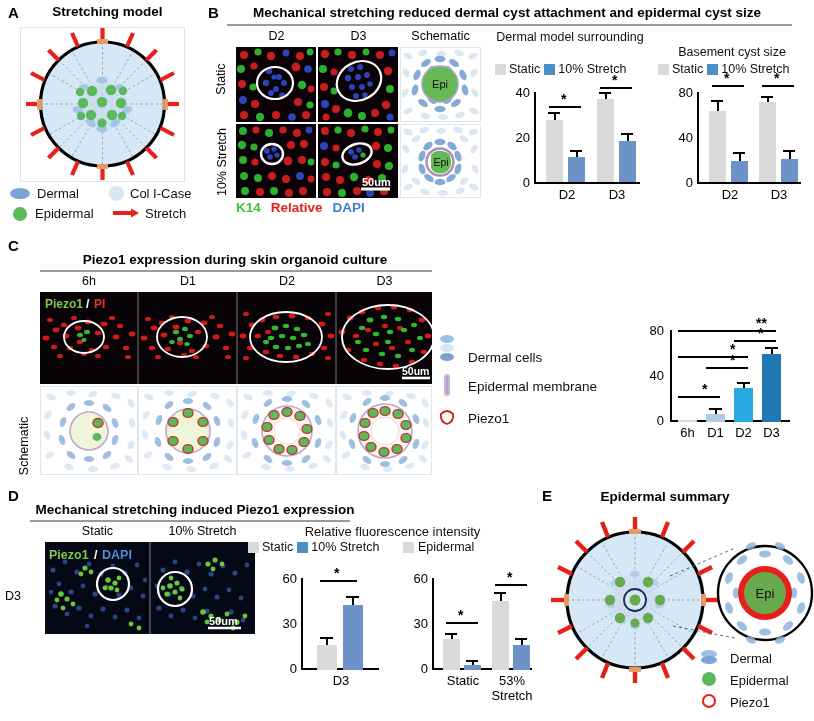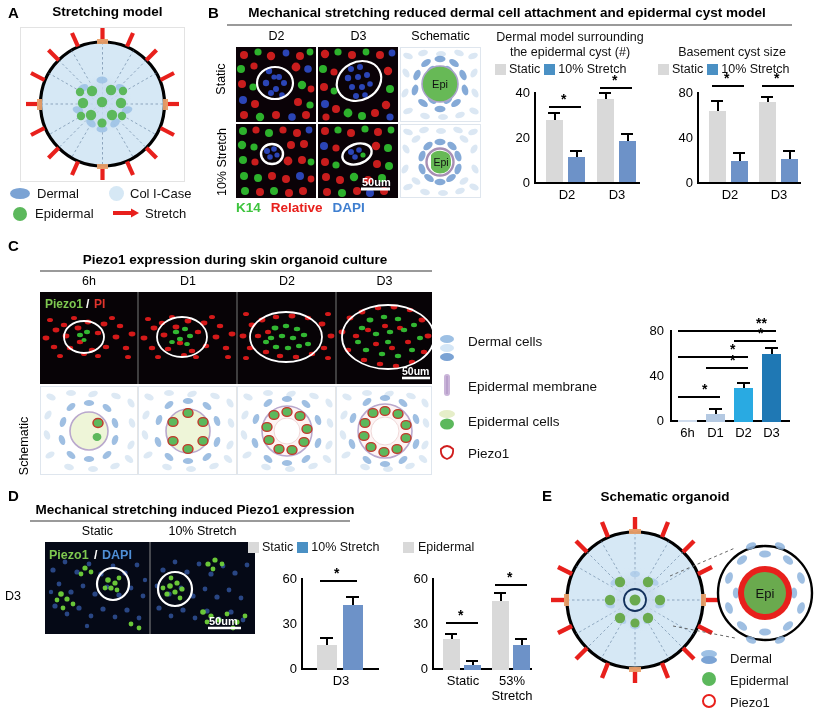--- a/index.html
+++ b/index.html
@@ -130,21 +130,21 @@
             <polygon points="18,0.5 26,5 18,9.5" fill="#e8201c"></polygon>
           </svg>
       </span>
       <span>Stretch</span>
     </div>
   </div>
 </div>
 
 <div style="position:absolute;left:205px;top:0;width:609px;height:232px;">
   <div class="panel-letter" style="position:absolute;left:3px;top:4px;">B</div>
-  <div class="panel-title" style="position:absolute;left:22px;top:5px;width:560px;">Mechanical stretching reduced dermal cell attachment and epidermal cyst model</div>
+  <div class="panel-title" style="position:absolute;left:22px;top:5px;width:560px;">Mechanical stretching reduced dermal cyst attachment and epidermal cyst size</div>
   <div class="rule" style="position:absolute;left:22px;top:24px;width:565px;"></div>
 
   <div class="cap" style="position:absolute;left:31px;top:29px;width:81px;text-align:center;">D2</div>
   <div class="cap" style="position:absolute;left:113px;top:29px;width:81px;text-align:center;">D3</div>
   <div class="cap" style="position:absolute;left:195px;top:29px;width:81px;text-align:center;">Schematic</div>
 
   <div class="cap" style="position:absolute;left:-14px;top:72px;width:60px;text-align:center;transform:rotate(-90deg);">Static</div>
   <div class="cap" style="position:absolute;left:-21px;top:155px;width:75px;text-align:center;transform:rotate(-90deg);">10% Stretch</div>
 
   <div class="micro" style="position:absolute;left:31px;top:47px;width:80px;height:75px;">
@@ -387,21 +387,20 @@
 
   <div style="position:absolute;left:31px;top:200px;width:170px;display:flex;gap:10px;font-size:13.5px;font-weight:bold;">
     <span style="color:#3ec43e;">K14</span>
     <span style="color:#e8201c;">Relative</span>
     <span style="color:#3f7fd0;">DAPI</span>
   </div>
 
   <div class="chart" style="position:absolute;left:285px;top:30px;width:160px;height:185px;">
     <div style="position:absolute;left:0;top:0;width:160px;text-align:center;font-size:12.5px;line-height:15px;">
       <div>Dermal model surrounding</div>
-      <div>the epidermal cyst (#)</div>
     </div>
     <div style="position:absolute;left:5px;top:32px;display:flex;align-items:center;font-size:12.5px;">
       <span class="legend-sw" style="background:#d9d9d9;"></span>
       <span style="margin:0 4px 0 3px;">Static</span>
       <span class="legend-sw" style="background:#4a90c4;"></span>
       <span style="margin-left:3px;">10% Stretch</span>
     </div>
 
     <div class="axis-v" style="left:44px;top:62px;height:92px;"></div>
     <div class="axis-h" style="left:44px;top:152px;width:106px;"></div>
@@ -817,47 +816,38 @@
           <ellipse cx="34" cy="60" rx="5" ry="4.4"></ellipse>
             <ellipse cx="27" cy="49" rx="5" ry="4.4"></ellipse>
           <ellipse cx="28" cy="36" rx="5" ry="4.4"></ellipse>
             <ellipse cx="36" cy="26" rx="5" ry="4.4"></ellipse>
         </g>
       </svg>
     </div>
   </div>
 
   <div style="position:absolute;left:438px;top:100px;width:200px;font-size:13.5px;">
-    <div style="display:flex;align-items:flex-start;margin-bottom:8px;">
+    <div style="display:flex;align-items:flex-end;margin-bottom:8px;">
       <span style="width:22px;margin-right:8px;">
         <svg width="18" height="28">
             <ellipse cx="9" cy="5" rx="7" ry="4" fill="#9dc0e4"></ellipse>
             <ellipse cx="9" cy="14" rx="7" ry="4" fill="#d4e6f6"></ellipse>
             <ellipse cx="9" cy="23" rx="7" ry="4" fill="#7ba3d4"></ellipse>
           </svg>
       </span>
       <span>Dermal cells</span>
     </div>
     <div style="display:flex;align-items:center;margin-bottom:8px;">
       <span style="width:22px;margin-right:8px;">
         <svg width="18" height="24">
             <rect x="6" y="1" width="6" height="22" rx="3" fill="#c9b4d8"></rect>
             <line x1="9" y1="3" x2="9" y2="21" stroke="#a98cc0" stroke-width="1"></line>
           </svg>
       </span>
       <span>Epidermal membrane</span>
-    </div>
-    <div style="display:flex;align-items:center;margin-bottom:8px;">
-      <span style="width:22px;margin-right:8px;">
-        <svg width="18" height="24">
-            <ellipse cx="9" cy="6" rx="8" ry="4" fill="#e6eec9"></ellipse>
-            <ellipse cx="9" cy="16" rx="7" ry="5.5" fill="#5cb85c"></ellipse>
-          </svg>
-      </span>
-      <span>Epidermal cells</span>
     </div>
     <div style="display:flex;align-items:center;">
       <span style="width:22px;margin-right:8px;">
         <svg width="18" height="18">
             <path d="M3 6 Q9 0 15 6 Q16 14 9 16 Q2 14 3 6 Z" fill="none" stroke="#d01d1d" stroke-width="1.8"></path>
           </svg>
       </span>
       <span>Piezo1</span>
     </div>
   </div>
@@ -1009,20 +999,21 @@
       <circle cx="68" cy="42" r="16" fill="none" stroke="#fff" stroke-width="2.2"></circle>
       <circle cx="130" cy="47" r="17" fill="none" stroke="#fff" stroke-width="2.2"></circle>
       <line x1="163" y1="86" x2="196" y2="86" stroke="#fff" stroke-width="2.6"></line>
       <text x="164" y="83" fill="#fff" font-size="11" font-weight="bold" font-family="Liberation Sans, sans-serif">50um</text>
       <text x="4" y="17" fill="#7ec850" font-size="12.5" font-weight="bold" font-family="Liberation Sans, sans-serif">Piezo1</text>
       <text x="49" y="17" fill="#ffffff" font-size="12.5" font-weight="bold" font-family="Liberation Sans, sans-serif">/</text>
       <text x="57" y="17" fill="#4f8fd6" font-size="12.5" font-weight="bold" font-family="Liberation Sans, sans-serif">DAPI</text>
     </svg>
   </div>
 
+  <div style="position:absolute;left:255px;top:40px;width:275px;text-align:center;font-size:13px;">Relative fluorescence intensity</div>
 
   <div class="chart" style="position:absolute;left:245px;top:56px;width:150px;height:170px;">
     <div style="position:absolute;left:3px;top:0;display:flex;align-items:center;font-size:12.5px;white-space:nowrap;">
       <span class="legend-sw" style="background:#d9d9d9;"></span>
       <span style="margin:0 4px 0 3px;">Static</span>
       <span class="legend-sw" style="background:#4a90c4;"></span>
       <span style="margin-left:3px;">10% Stretch</span>
     </div>
 
     <div class="axis-v" style="left:56px;top:38px;height:92px;"></div>
@@ -1072,21 +1063,21 @@
     <div class="sigline" style="left:110px;top:44px;width:32px;"></div>
     <div class="star" style="left:122px;top:30px;">*</div>
     <div class="xlabel" style="left:54px;top:133px;width:48px;">Static</div>
     <div class="xlabel" style="left:102px;top:133px;width:50px;line-height:15px;white-space:pre-line;">53%
 Stretch</div>
   </div>
 </div>
 
 <div style="position:absolute;left:530px;top:484px;width:284px;height:237px;">
   <div class="panel-letter" style="position:absolute;left:12px;top:3px;">E</div>
-  <div class="panel-title" style="position:absolute;left:30px;top:5px;width:210px;">Schematic organoid</div>
+  <div class="panel-title" style="position:absolute;left:30px;top:5px;width:210px;">Epidermal summary</div>
 
   <div style="position:absolute;left:0;top:26px;width:284px;height:185px;">
     <svg width="284" height="185" viewBox="0 0 284 185">
       <defs>
         <radialGradient id="cyst2" cx="50%" cy="50%" r="50%">
           <stop offset="55%" stop-color="#cadcee" stop-opacity="0.8"></stop>
           <stop offset="100%" stop-color="#d6e8f5" stop-opacity="0"></stop>
         </radialGradient>
       </defs>
 

